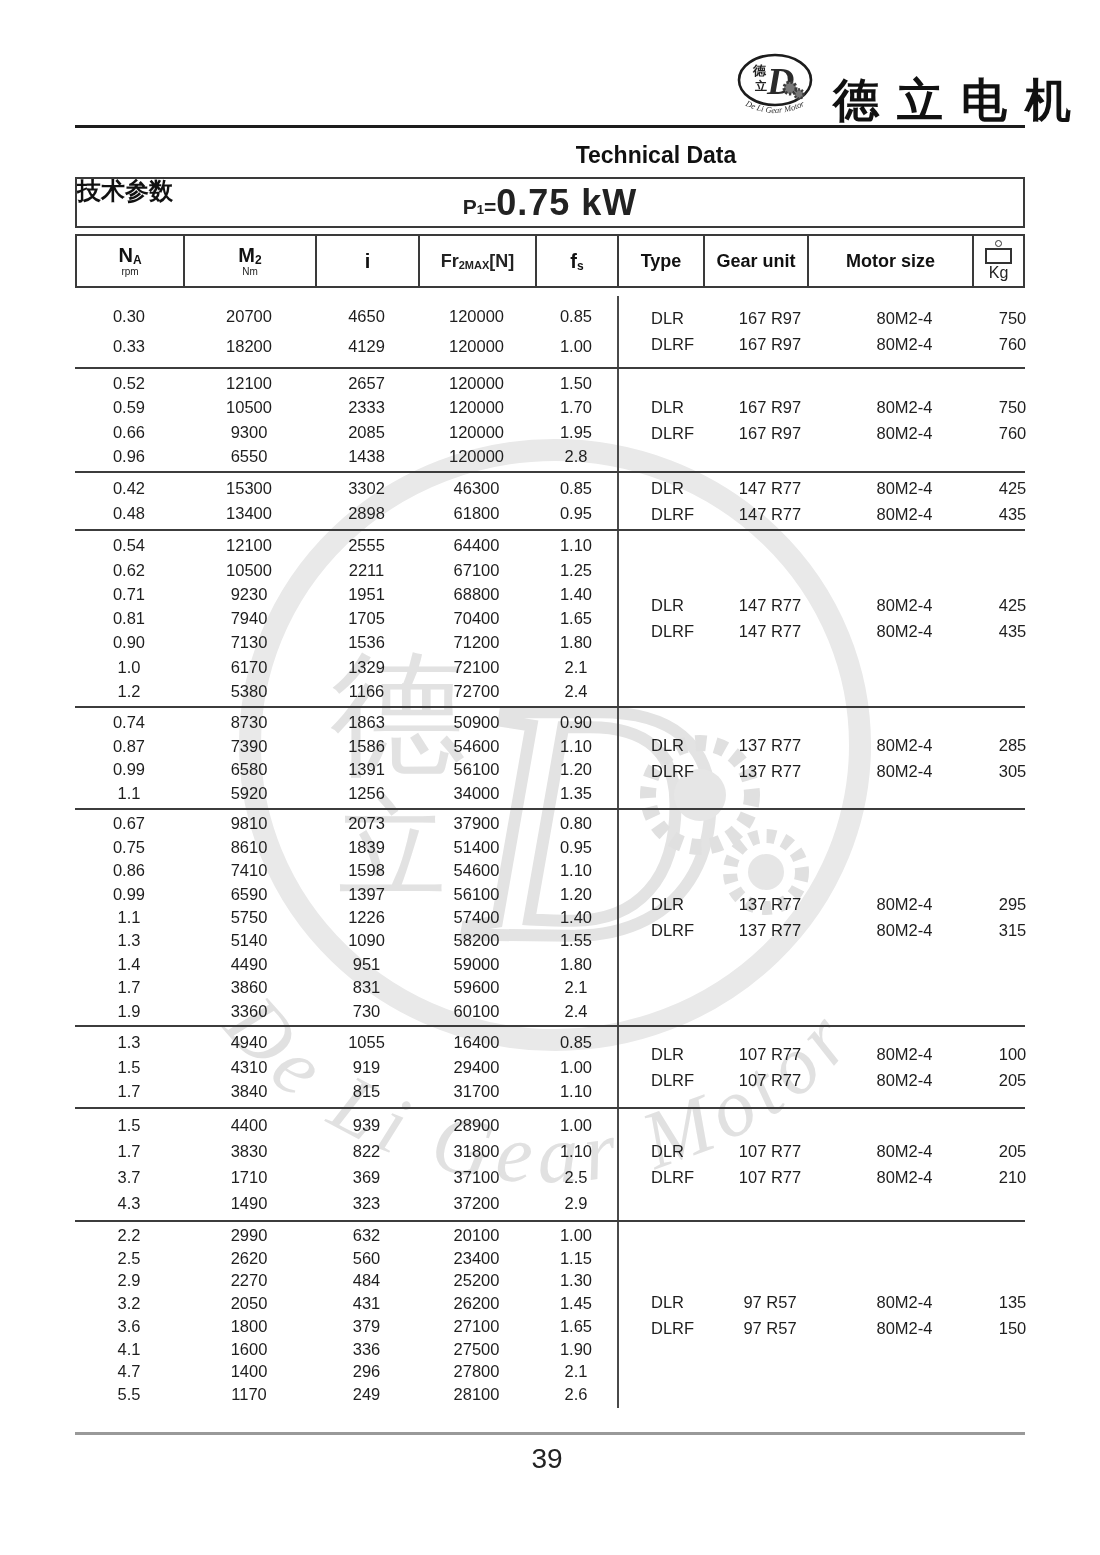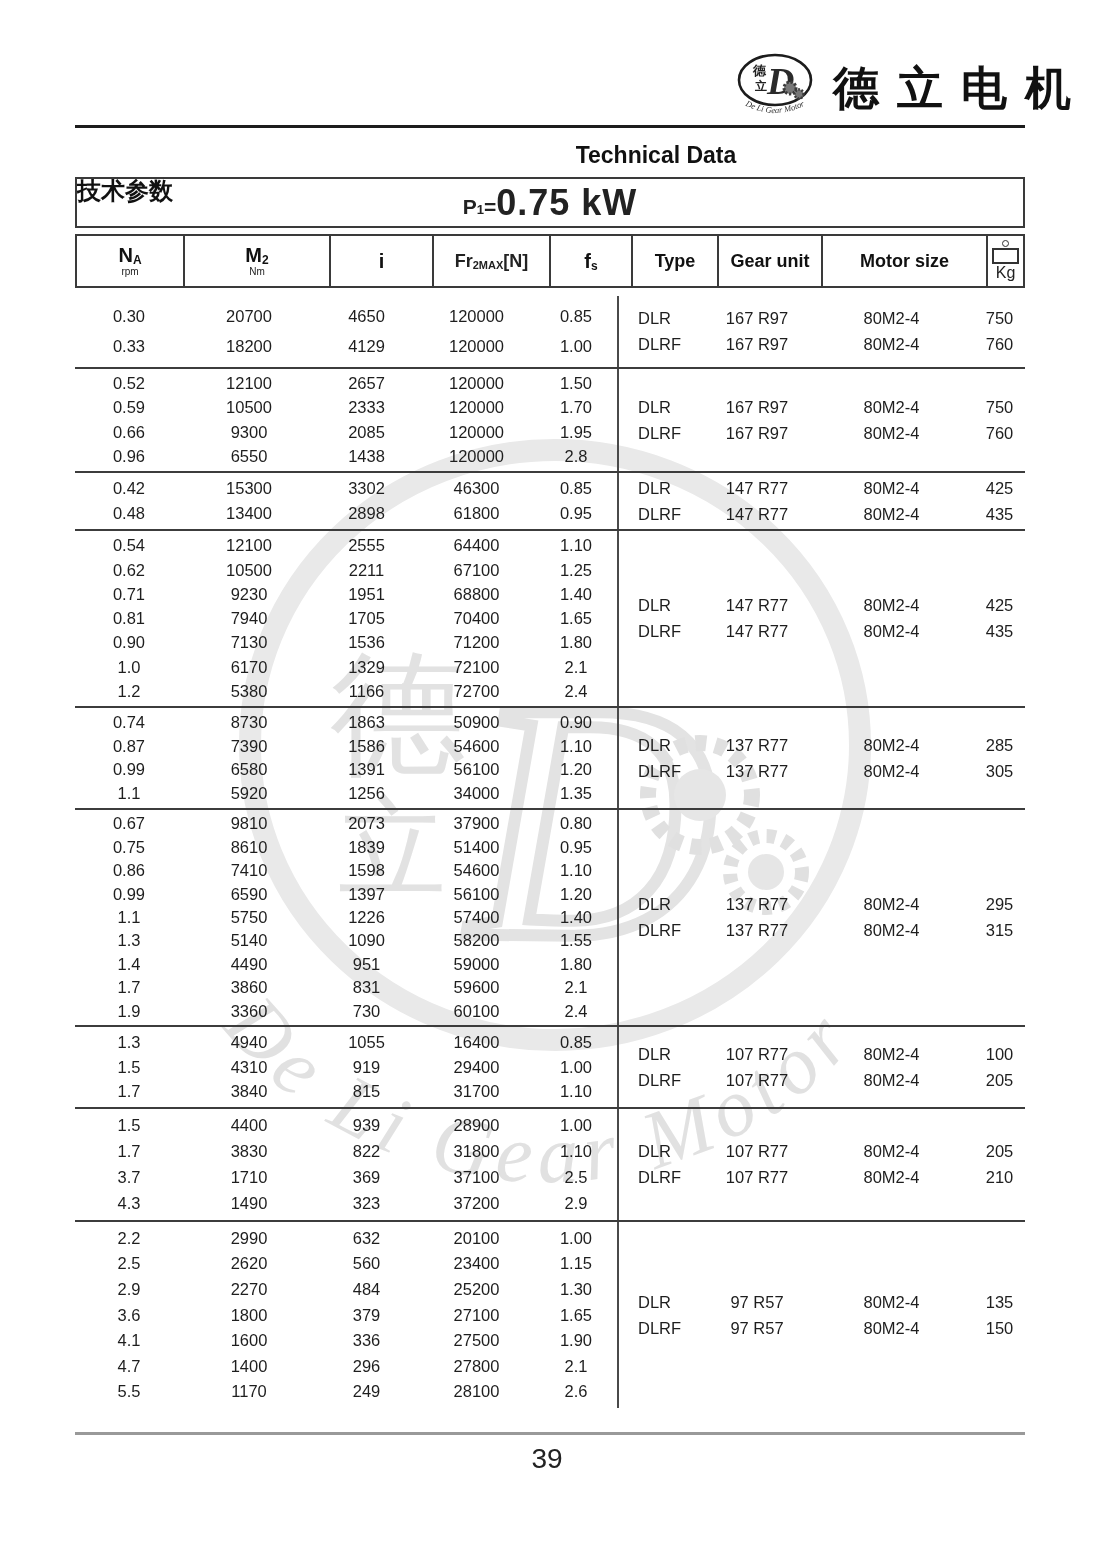--- a/index.html
+++ b/index.html
@@ -7,21 +7,21 @@
         font-family:"Liberation Sans",sans-serif;color:#222;}
 
   
   .watermark{position:absolute;left:0;top:0;z-index:0;pointer-events:none;}
 
   .content{position:relative;z-index:1;}
 
   
   .brand-row{position:absolute;left:0;top:50px;width:1100px;height:78px;}
   .emblem{position:absolute;left:733px;top:2px;}
-  .brand-name{position:absolute;left:833px;top:8px;font-family:"Liberation Serif",serif;
+  .brand-name{position:absolute;left:833px;top:20px;font-family:"Liberation Serif",serif;
               font-weight:bold;font-size:46px;letter-spacing:18px;color:#111;white-space:nowrap;}
 
   .top-rule{position:absolute;left:75px;top:125px;width:950px;height:3px;background:#1c1c1c;}
 
   
   .title-cn{position:absolute;left:77px;top:139px;font-size:24px;font-weight:bold;color:#111;margin-top:36px;}
   .title-en{position:absolute;left:656px;top:142px;transform:translateX(-50%);
             font-size:23px;font-weight:bold;color:#111;white-space:nowrap;}
 
   
@@ -39,40 +39,40 @@
   .col-header .hc{border-right:2px solid #3a3a3a;box-sizing:border-box;
                   display:flex;flex-direction:column;align-items:center;justify-content:center;
                   line-height:1.05;}
   .col-header .hc:last-child{border-right:none;}
   .hmain{font-size:20px;font-weight:bold;color:#111;}
   .hmain .hsub{font-size:12px;font-weight:bold;position:relative;top:2px;}
   .hunit{font-size:10px;color:#222;margin-top:1px;}
   .hlabel{font-size:18px;font-weight:bold;color:#111;}
   .frmain{font-size:18px;font-weight:bold;}
   .frmain .hsub{font-size:11px;position:relative;top:2px;}
-  .w-na{width:108px;} .w-m2{width:146px;} .w-i{width:103px;} .w-fr{width:117px;}
+  .w-na{width:108px;} .w-m2{width:132px;} .w-i{width:103px;} .w-fr{width:117px;}
   .w-fs{width:82px;}  .w-ty{width:86px;}  .w-gu{width:104px;} .w-ms{width:165px;}
   .w-kg{flex:1;}
   .kg-icon{display:block;margin:0 auto;}
   .kg-knob{display:block;width:7px;height:7px;border:1.5px solid #333;border-radius:50%;
            margin:0 auto 1px auto;box-sizing:border-box;background:#fff;}
   .kg-body{display:block;width:27px;height:16px;border:2px solid #333;box-sizing:border-box;background:#fff;}
   .kg-label{font-size:16px;color:#222;margin-top:1px;}
 
   
   .tbody{position:absolute;left:75px;top:296px;width:950px;}
   .group{display:flex;border-bottom:2px solid #3c3c3c;box-sizing:border-box;}
   .group:last-child{border-bottom:none;}
   .g-left{width:542px;border-right:2px solid #4a4a4a;box-sizing:content-box;
           display:flex;flex-direction:column;justify-content:space-evenly;}
   .g-row{display:flex;}
   .g-row span{display:inline-block;text-align:center;font-size:16.5px;color:#1e1e1e;}
   .c0{width:108px;} .c1{width:132px;} .c2{width:103px;} .c3{width:117px;} .c4{width:82px;}
   .g-right{flex:1;display:flex;flex-direction:column;justify-content:center;gap:7px;}
-  .t-row{display:flex;}
+  .t-row{display:flex;padding-left:13px;}
   .t-row span{display:inline-block;font-size:16.5px;color:#1e1e1e;}
   .t0{width:86px;text-align:left;padding-left:19px;box-sizing:border-box;}
   .t1{width:104px;text-align:center;}
   .t2{width:165px;text-align:center;}
   .t3{width:51px;text-align:center;}
 
   
   .footer-rule{position:absolute;left:75px;top:1432px;width:950px;height:3px;background:#999;}
   .page-number{position:absolute;left:547px;top:1443px;transform:translateX(-50%);
                font-size:28px;color:#222;}
@@ -574,20 +574,27 @@
               <span class="c4">1.15</span>
             </div>
             <div class="g-row">
               <span class="c0">2.9</span>
               <span class="c1">2270</span>
               <span class="c2">484</span>
               <span class="c3">25200</span>
               <span class="c4">1.30</span>
             </div>
             <div class="g-row">
+              <span class="c0">3.2</span>
+              <span class="c1">2050</span>
+              <span class="c2">431</span>
+              <span class="c3">26200</span>
+              <span class="c4">1.45</span>
+            </div>
+            <div class="g-row">
               <span class="c0">3.6</span>
               <span class="c1">1800</span>
               <span class="c2">379</span>
               <span class="c3">27100</span>
               <span class="c4">1.65</span>
             </div>
             <div class="g-row">
               <span class="c0">4.1</span>
               <span class="c1">1600</span>
               <span class="c2">336</span>

